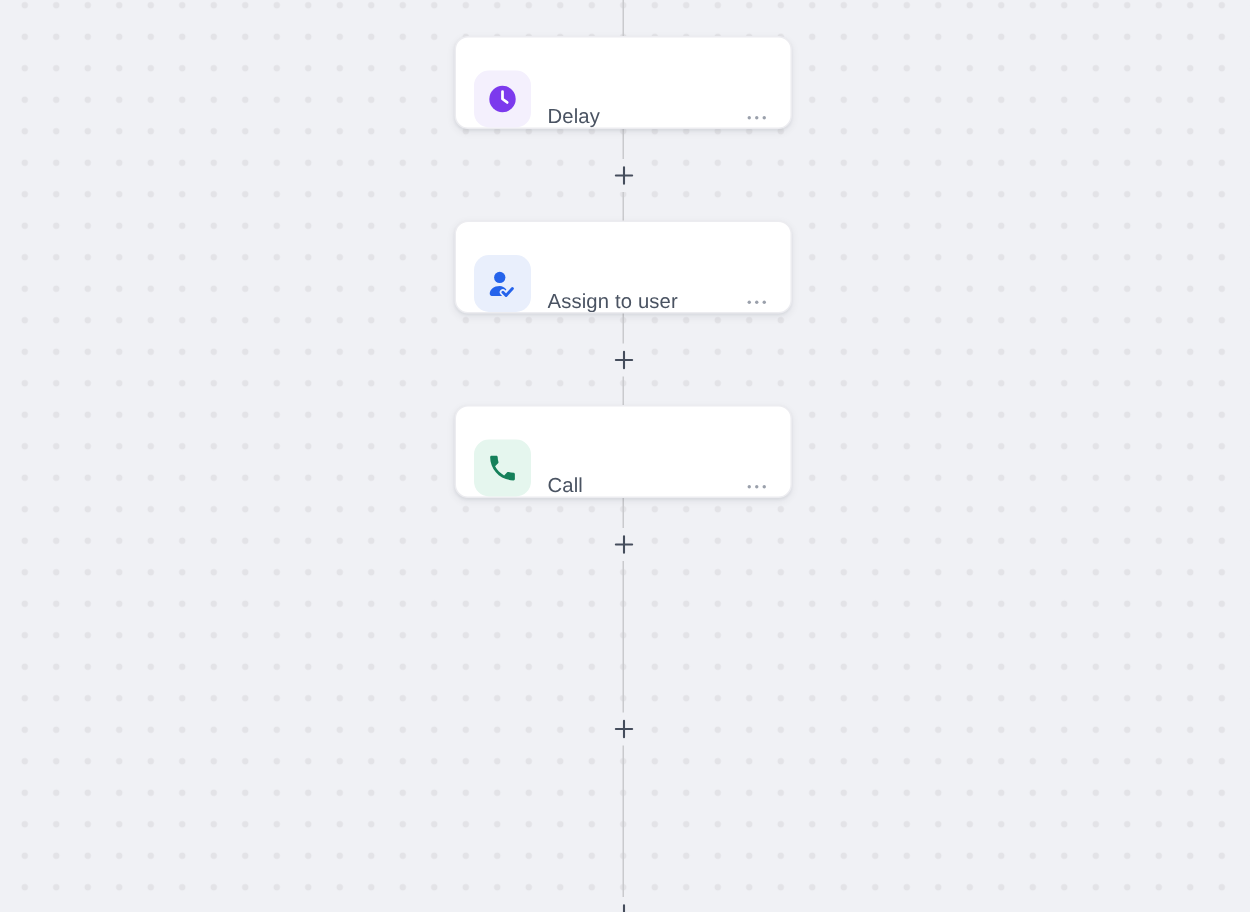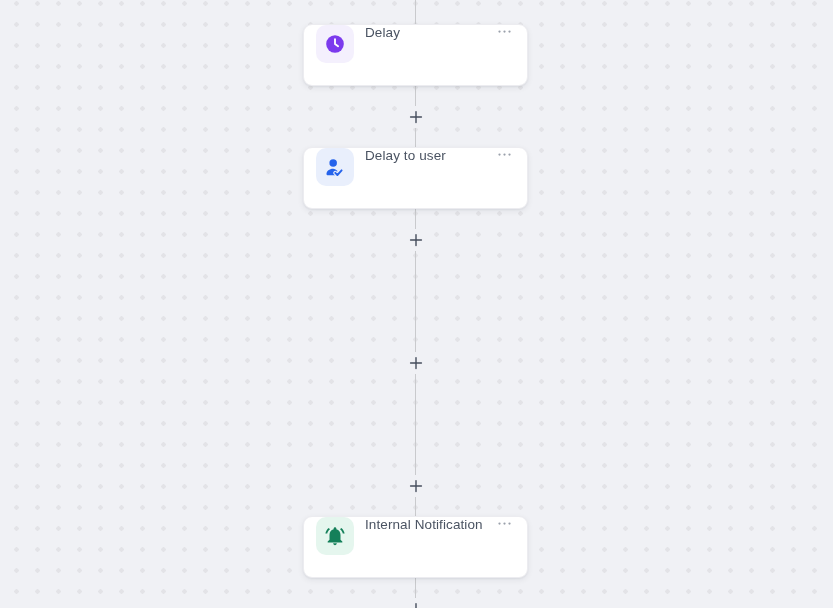--- a/index.html
+++ b/index.html
@@ -30,21 +30,21 @@
     position: absolute;
     left: 303px;
     width: 225px;
     height: 62px;
     box-sizing: border-box;
     background: #ffffff;
     border: 1px solid #ececf0;
     border-radius: 9px;
     box-shadow: 0 1px 2px rgba(16,24,40,0.05), 0 2px 6px rgba(16,24,40,0.07);
     display: flex;
-    align-items: flex-start;
+    align-items: flex-end;
     padding: 0 12px;
     z-index: 2;
     cursor: pointer;
   }
   .icon-box {
     width: 38px;
     height: 38px;
     border-radius: 10px;
     flex: 0 0 auto;
     display: flex;
@@ -149,53 +149,53 @@
     <svg style="color: rgb(69, 77, 92);">
         <use href="#plus-icon"></use>
       </svg>
   </button>
     <div class="node" style="top: 147px;">
     <div class="icon-box" style="background: rgb(233, 239, 252);">
       <svg style="color: rgb(37, 99, 235);">
           <use href="#user-check-icon"></use>
         </svg>
     </div>
-    <span class="label">Delay to user</span>
+    <span class="label">Assign to user</span>
     <button class="menu">
       <svg style="color: rgb(154, 160, 171);">
           <use href="#ellipsis-icon"></use>
         </svg>
     </button>
   </div>
     <button class="plus" style="top: 239.5px;">
     <svg style="color: rgb(69, 77, 92);">
         <use href="#plus-icon"></use>
       </svg>
   </button>
-    <button class="plus" style="top: 362.5px;">
-    <svg style="color: rgb(69, 77, 92);">
-        <use href="#plus-icon"></use>
-      </svg>
-  </button>
-    <button class="plus" style="top: 485.5px;">
-    <svg style="color: rgb(69, 77, 92);">
-        <use href="#plus-icon"></use>
-      </svg>
-  </button>
-    <div class="node" style="top: 516px;">
+    <div class="node" style="top: 270px;">
     <div class="icon-box" style="background: rgb(229, 246, 238);">
       <svg style="color: rgb(21, 128, 90);">
-          <use href="#bell-icon"></use>
+          <use href="#phone-icon"></use>
         </svg>
     </div>
-    <span class="label">Internal Notification</span>
+    <span class="label">Call</span>
     <button class="menu">
       <svg style="color: rgb(154, 160, 171);">
           <use href="#ellipsis-icon"></use>
         </svg>
     </button>
   </div>
+    <button class="plus" style="top: 362.5px;">
+    <svg style="color: rgb(69, 77, 92);">
+        <use href="#plus-icon"></use>
+      </svg>
+  </button>
+    <button class="plus" style="top: 485.5px;">
+    <svg style="color: rgb(69, 77, 92);">
+        <use href="#plus-icon"></use>
+      </svg>
+  </button>
     <button class="plus" style="top: 608.5px;">
     <svg style="color: rgb(69, 77, 92);">
         <use href="#plus-icon"></use>
       </svg>
   </button>
   </div>
 
 </body></html>

